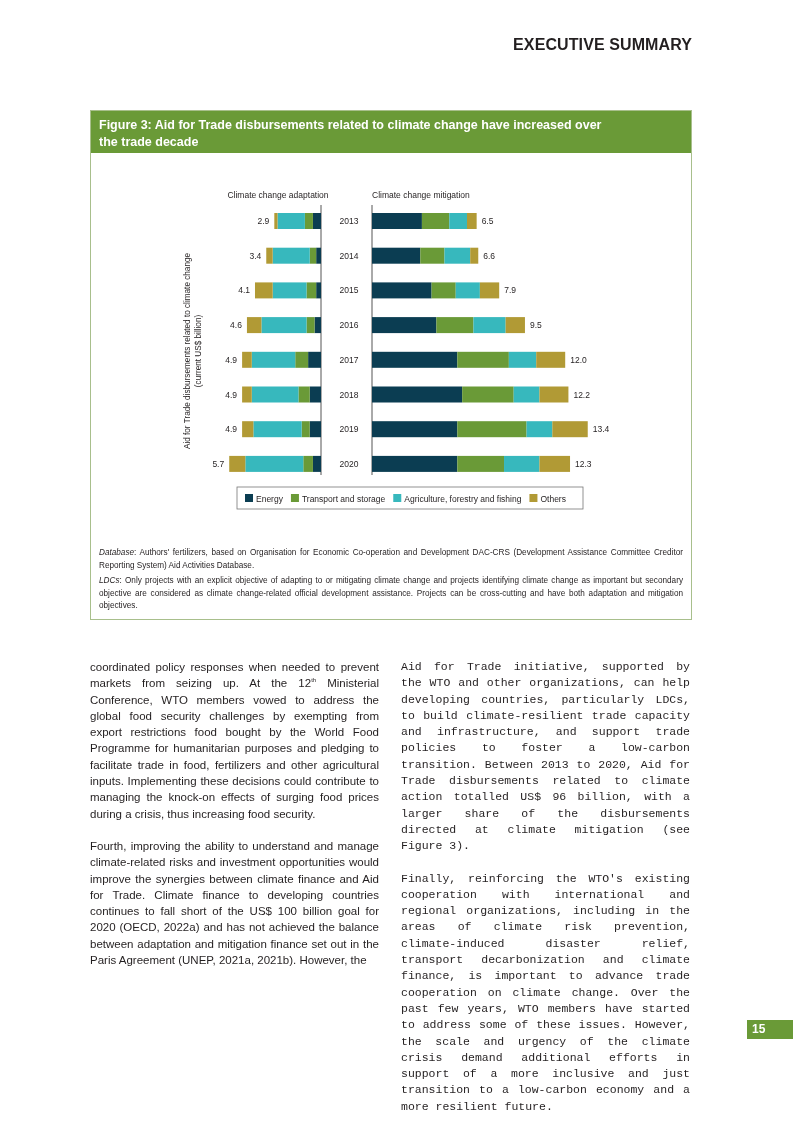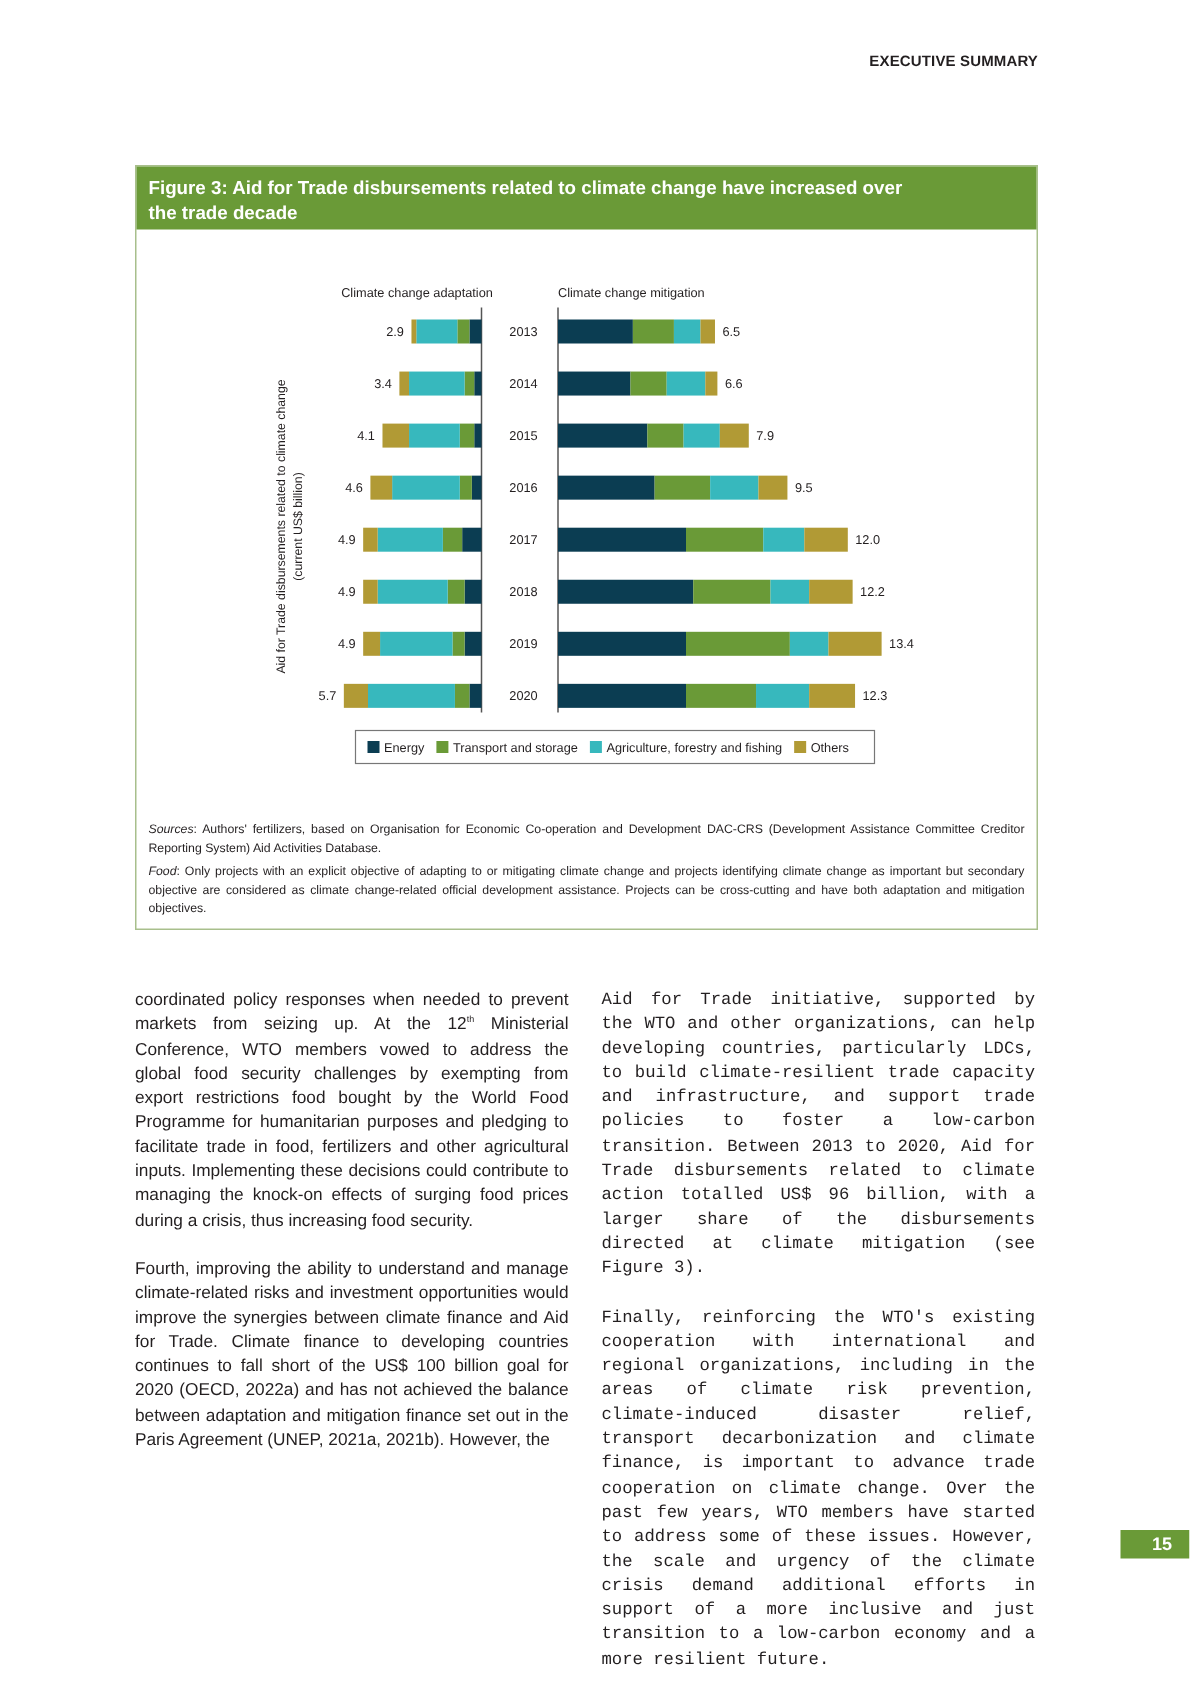--- a/index.html
+++ b/index.html
@@ -1,31 +1,31 @@
 <!DOCTYPE html>
 <html><head>
 <meta charset="utf-8">
 <style>
   html, body { margin: 0; padding: 0; background: #ffffff; }
   body { width: 793px; height: 1122px; position: relative; font-family: "Liberation Sans", sans-serif; color: #231f20; overflow: hidden; }
-  .running-head { position: absolute; top: 36px; right: 101px; font-size: 10px; font-weight: bold; letter-spacing: 0.1px; color: #231f20; }
+  .running-head { position: absolute; top: 36px; right: 101px; font-size: 16px; font-weight: bold; letter-spacing: 0.1px; color: #231f20; }
   .figure-box { position: absolute; left: 90px; top: 110px; width: 602px; height: 510px; border: 1px solid #a8bf8c; box-sizing: border-box; }
   .figure-title { background: #6a9a37; color: #ffffff; font-weight: bold; font-size: 12.5px; line-height: 17px; padding: 6px 0 6px 8px; height: 42px; box-sizing: border-box; }
   .figure-title span { display: block; }
   #chart { position: absolute; left: 0; top: 0; }
   .chart-text { font-family: "Liberation Sans", sans-serif; fill: #231f20; }
   .figure-notes { position: absolute; left: 8px; right: 8px; top: 436px; font-size: 8.2px; line-height: 12.5px; color: #231f20; text-align: justify; }
   .figure-notes p { margin: 0 0 3px 0; }
   .figure-notes em { font-style: italic; }
   .col { position: absolute; top: 659px; width: 289px; font-size: 11.5px; line-height: 16.3px; text-align: justify; color: #231f20; }
   .col p { margin: 0 0 16px 0; }
   .col-left { left: 90px; }
   .col-right { left: 401px; font-family: Liberation Mono, monospace; }
   sup { font-size: 6px; vertical-align: top; line-height: 10px; }
-  .page-num { position: absolute; left: 747px; top: 1020px; width: 46px; height: 19px; background: #6a9a37; color: #fff; font-weight: bold; font-size: 12px; line-height: 19px; padding-left: 21px; box-sizing: border-box; }
+  .page-num { position: absolute; left: 747px; top: 1020px; width: 46px; height: 19px; background: #6a9a37; color: #fff; font-weight: bold; font-size: 12px; line-height: 19px; padding-left: 5px; box-sizing: border-box; }
 </style>
 </head>
 <body>
 
 <div class="running-head">EXECUTIVE SUMMARY</div>
 
 <div class="figure-box">
   <div class="figure-title">
     <span>Figure 3: Aid for Trade disbursements related to climate change have increased over</span>
     <span>the trade decade</span>
@@ -132,22 +132,22 @@
         <rect x="199.9375" y="383" width="8" height="8" fill="#6a9a37"></rect>
         <text x="210.9375" y="390.5" font-size="8.5" class="chart-text">Transport and storage</text>
         <rect x="302.265625" y="383" width="8" height="8" fill="#37b8bd"></rect>
         <text x="313.265625" y="390.5" font-size="8.5" class="chart-text">Agriculture, forestry and fishing</text>
         <rect x="438.4375" y="383" width="8" height="8" fill="#b19a35"></rect>
         <text x="449.4375" y="390.5" font-size="8.5" class="chart-text">Others</text>
       </g>
   </svg>
 
   <div class="figure-notes">
-    <p><em>Sources</em><span>: Authors' fertilizers, based on Organisation for Economic Co-operation and Development DAC-CRS (Development Assistance Committee Creditor Reporting System) Aid Activities Database.</span></p>
-    <p><em>Food</em><span>: Only projects with an explicit objective of adapting to or mitigating climate change and projects identifying climate change as important but secondary objective are considered as climate change-related official development assistance. Projects can be cross-cutting and have both adaptation and mitigation objectives.</span></p>
+    <p><em>Database</em><span>: Authors' fertilizers, based on Organisation for Economic Co-operation and Development DAC-CRS (Development Assistance Committee Creditor Reporting System) Aid Activities Database.</span></p>
+    <p><em>LDCs</em><span>: Only projects with an explicit objective of adapting to or mitigating climate change and projects identifying climate change as important but secondary objective are considered as climate change-related official development assistance. Projects can be cross-cutting and have both adaptation and mitigation objectives.</span></p>
   </div>
 </div>
 
 <div class="col col-left">
   <p><span>coordinated policy responses when needed to prevent markets from seizing up. At the 12</span><sup>th</sup><span> Ministerial Conference, WTO members vowed to address the global food security challenges by exempting from export restrictions food bought by the World Food Programme for humanitarian purposes and pledging to facilitate trade in food, fertilizers and other agricultural inputs. Implementing these decisions could contribute to managing the knock-on effects of surging food prices during a crisis, thus increasing food security.</span></p>
   <p>Fourth, improving the ability to understand and manage climate-related risks and investment opportunities would improve the synergies between climate finance and Aid for Trade. Climate finance to developing countries continues to fall short of the US$ 100 billion goal for 2020 (OECD, 2022a) and has not achieved the balance between adaptation and mitigation finance set out in the Paris Agreement (UNEP, 2021a, 2021b). However, the</p>
 </div>
 
 <div class="col col-right">
   <p>Aid for Trade initiative, supported by the WTO and other organizations, can help developing countries, particularly LDCs, to build climate-resilient trade capacity and infrastructure, and support trade policies to foster a low-carbon transition. Between 2013 to 2020, Aid for Trade disbursements related to climate action totalled US$ 96 billion, with a larger share of the disbursements directed at climate mitigation (see Figure 3).</p>

